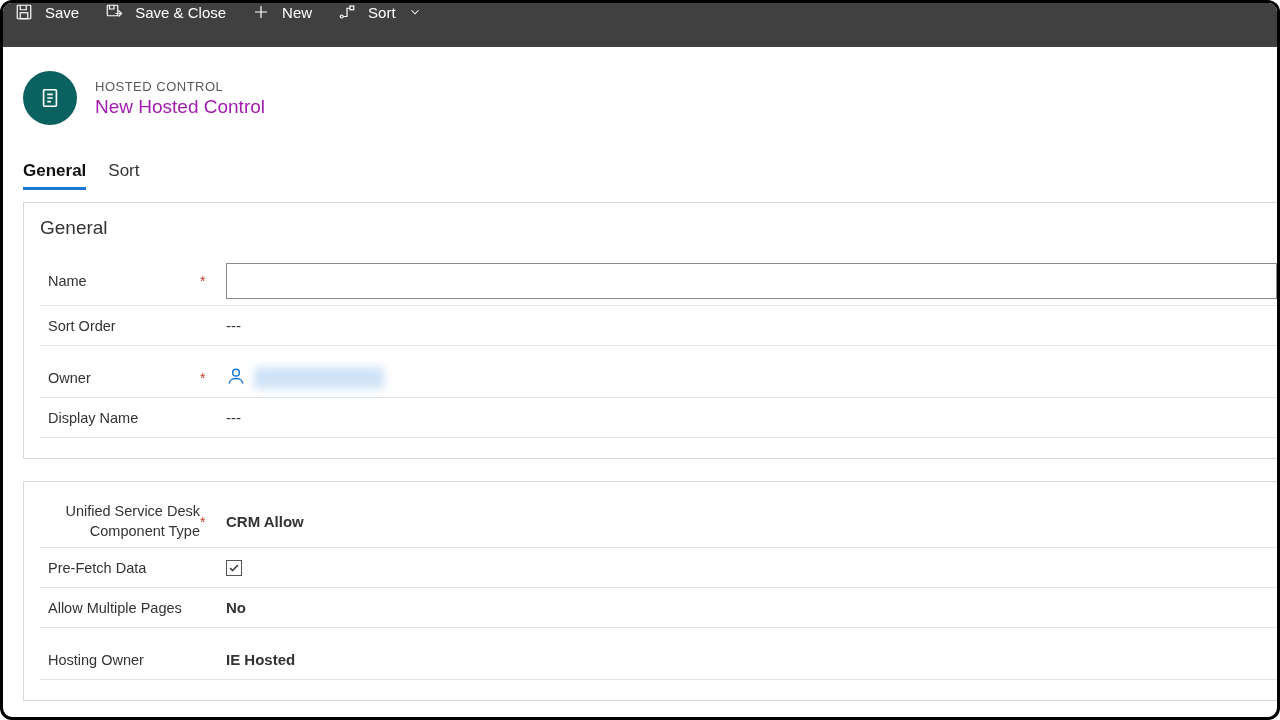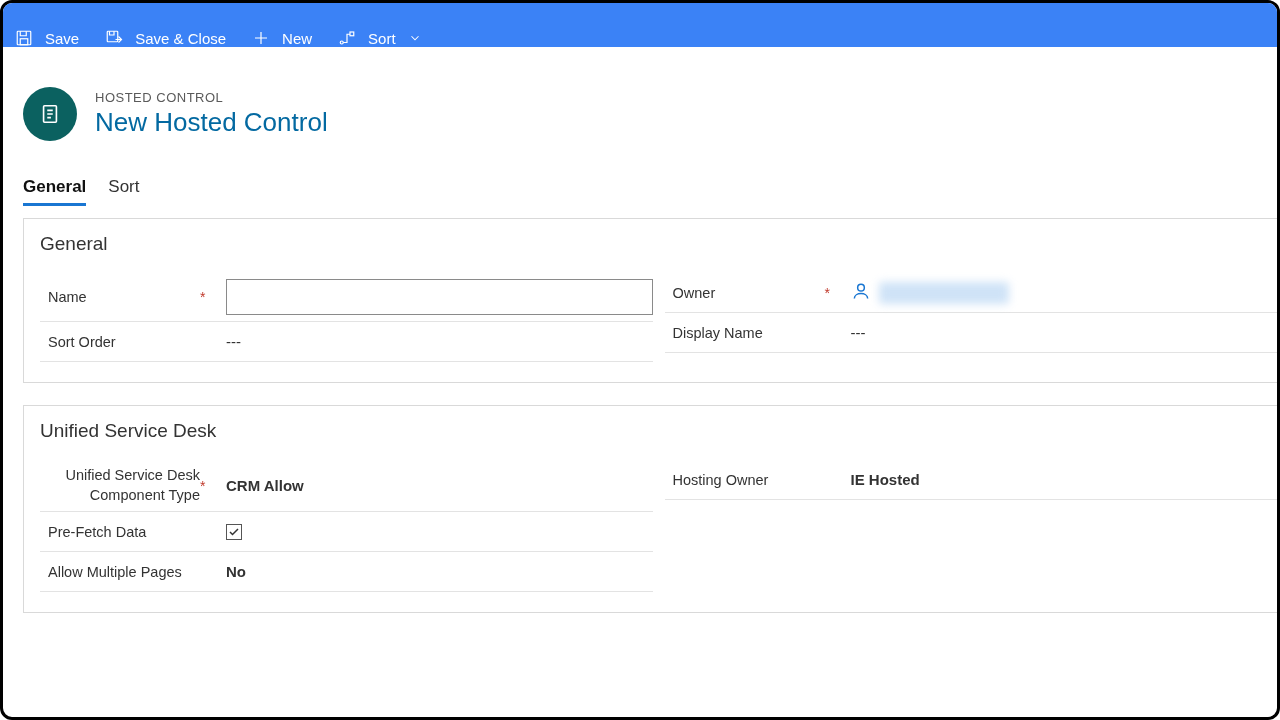--- a/index.html
+++ b/index.html
@@ -1,55 +1,54 @@
 <!DOCTYPE html>
 <html><head>
 <meta charset="utf-8">
 <style>
   * { box-sizing: border-box; margin: 0; padding: 0; }
   html, body { width: 1280px; height: 720px; font-family: "Segoe UI", Arial, sans-serif; background: #fff; }
   body { border: 3px solid #000; border-radius: 12px; overflow: hidden; position: relative; }
 
   
   .cmdbar {
-    background: #3b82f6;
+    background: #404040;
     height: 44px;
     display: flex;
-    align-items: flex-end;
+    align-items: flex-start;
     padding: 0 12px;
     gap: 26px;
     color: #fff;
   }
   .cmd-btn {
     display: flex;
     align-items: center;
     gap: 12px;
     font-size: 15px;
     cursor: pointer;
   }
   .cmd-btn svg { width: 18px; height: 18px; }
 
   
   .page-header {
     display: flex;
     align-items: center;
     gap: 18px;
     padding: 24px 20px 8px 20px;
-    margin-top: 16px;
   }
   .hc-badge {
     width: 54px; height: 54px;
     background: #0b6160;
     border-radius: 50%;
     display: flex; align-items: center; justify-content: center;
     color: #fff;
   }
   .hc-badge svg { width: 22px; height: 22px; }
   .hdr-text-sub { font-size: 13px; color: #5a5a5a; letter-spacing: 0.5px; }
-  .hdr-text-main { font-size: 26px; color: #0369a1; margin-top: 2px; }
+  .hdr-text-main { font-size: 19px; color: #a21caf; margin-top: 2px; }
 
   
   .tabs {
     display: flex;
     gap: 22px;
     padding: 28px 20px 0 20px;
   }
   .tab {
     font-size: 17px;
     color: #333;
@@ -73,20 +72,21 @@
     margin-bottom: 22px;
   }
   .section-title {
     font-size: 19px;
     color: #333;
     margin-bottom: 18px;
   }
   .two-col {
     display: flex;
     gap: 12px;
+    flex-direction: column;
   }
   .col { flex: 1; min-width: 0; }
 
   .field-row {
     display: flex;
     align-items: center;
     min-height: 40px;
     border-bottom: 1px solid #e3e3e3;
     padding: 6px 0;
   }
@@ -233,21 +233,20 @@
         <div class="field-row">
           <div class="field-label">Display Name</div>
           <div class="req"></div>
           <div class="field-value">---</div>
         </div>
       </div>
     </div>
   </div>
 
   <div class="section">
-    <div class="section-title">Unified Service Desk</div>
     <div class="two-col">
       <div class="col">
         <div class="field-row">
           <div class="field-label multi">Unified Service Desk Component Type</div>
           <div class="req">*</div>
           <div class="field-value bold">CRM Allow</div>
         </div>
         <div class="field-row">
           <div class="field-label">Pre-Fetch Data</div>
           <div class="req"></div>

